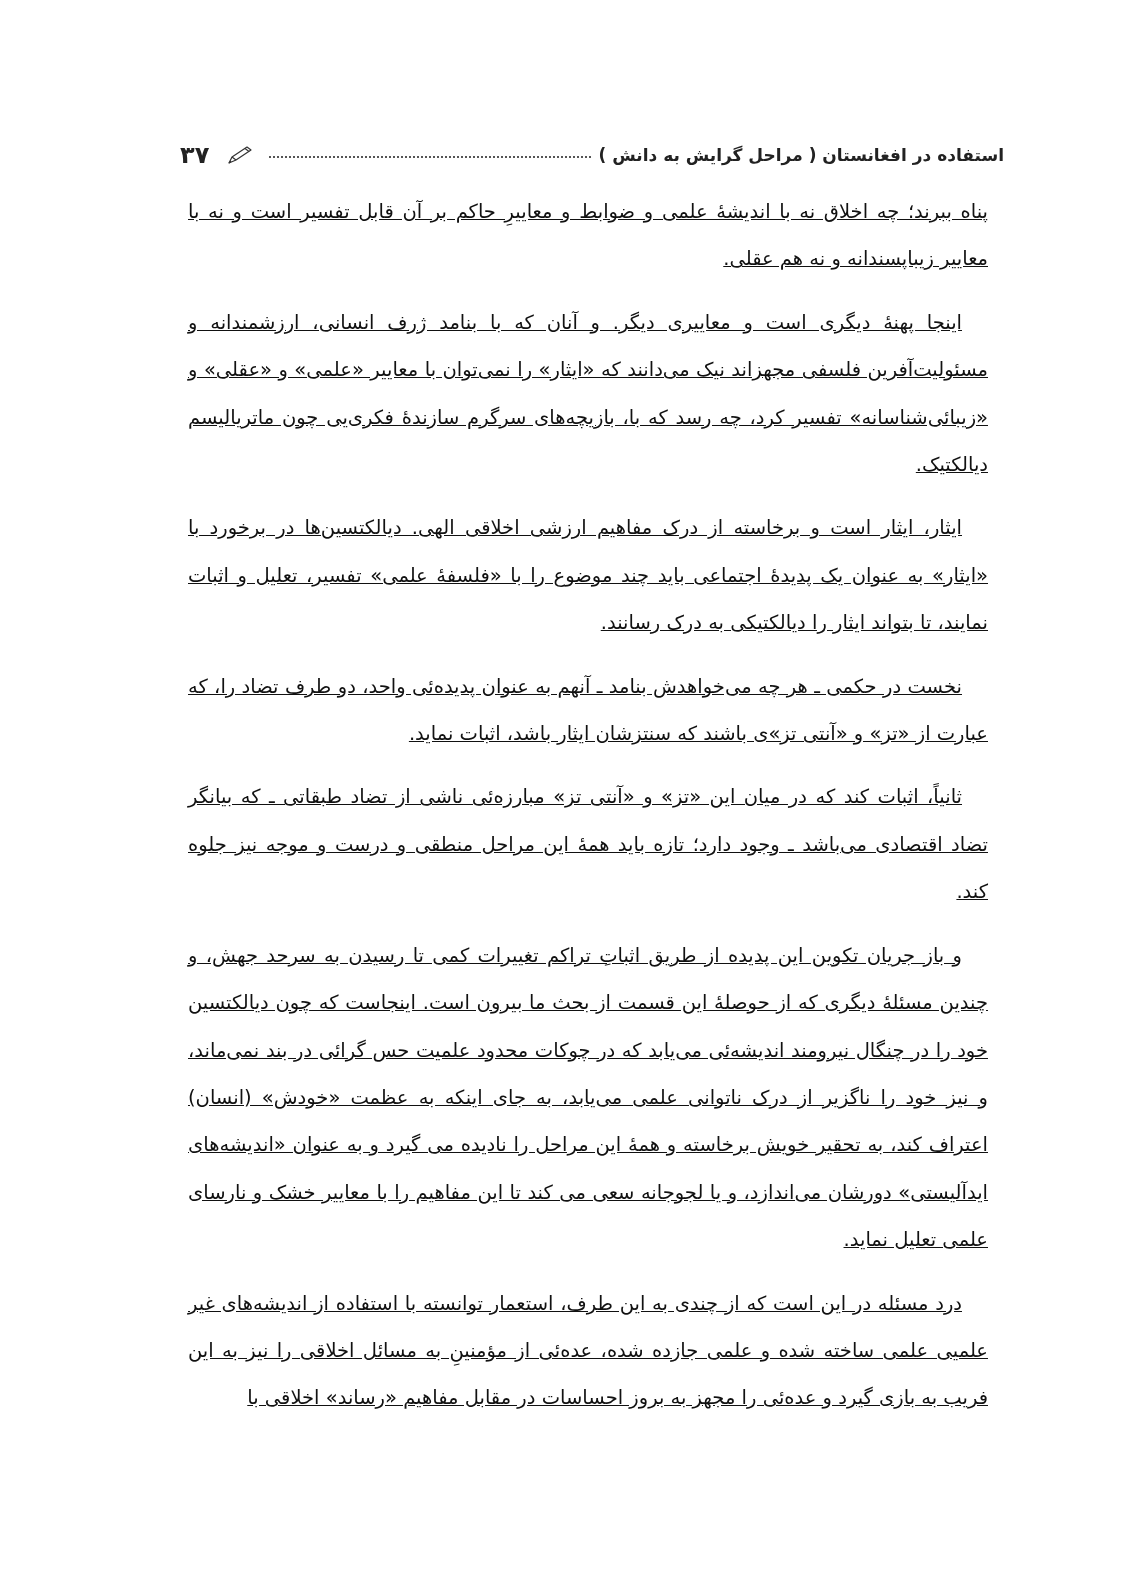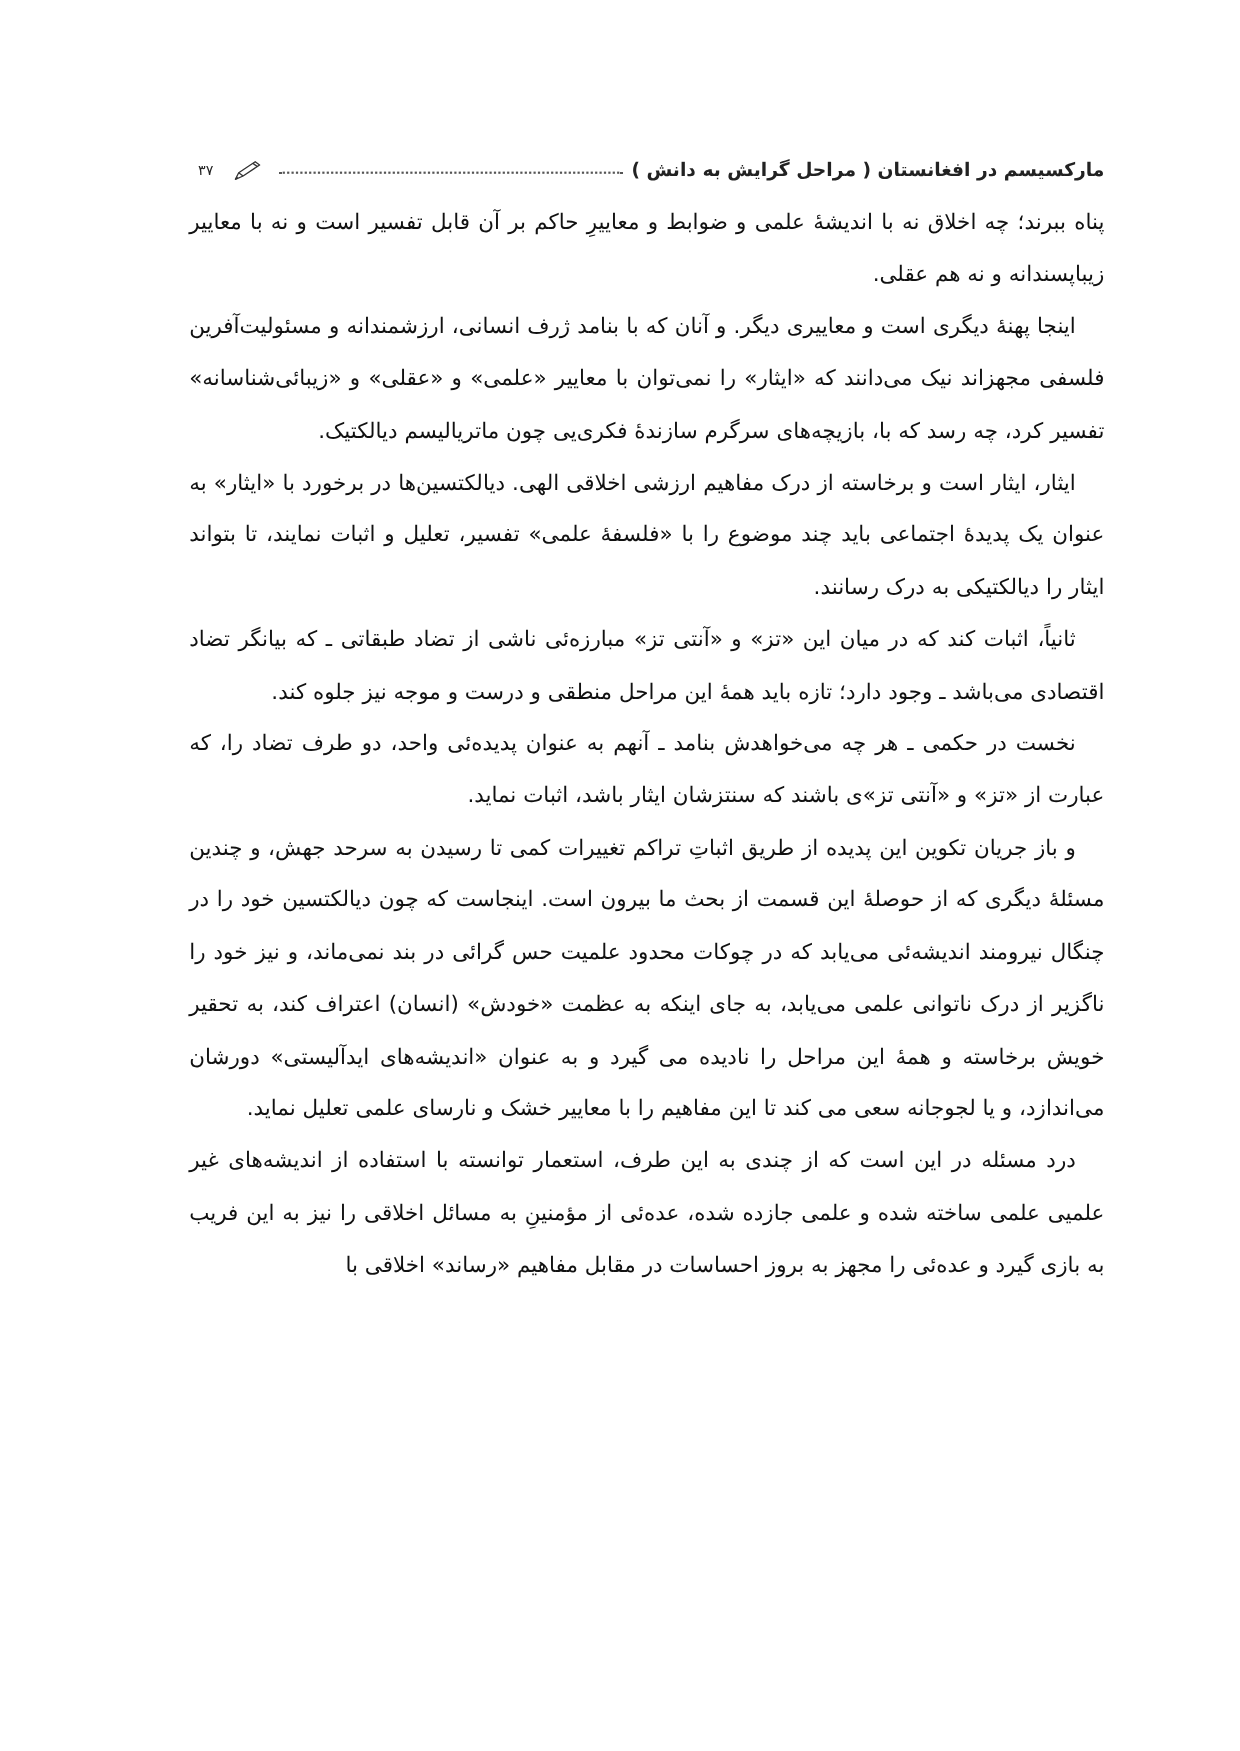--- a/index.html
+++ b/index.html
@@ -47,63 +47,64 @@
       flex: 0 0 auto;
       width: 30px;
       height: 20px;
       margin: 0 10px 0 16px;
       display: inline-flex;
       align-items: center;
       justify-content: center;
     }
     .running-header .page-number {
       flex: 0 0 auto;
-      font-size: 13px;
-      font-weight: normal;
+      font-size: 24px;
+      font-weight: bold;
       padding-left: 8px;
     }
     .body-text {
       margin-top: 6px;
       font-size: 19.5px;
       line-height: 47.4px;
       text-align: justify;
       text-align-last: right;
     }
     .body-text p {
-      margin: 0;
+      margin: 16px;
       text-align: justify;
+      text-decoration: underline;
     }
     .body-text p.indent {
       text-indent: 26px;
     }
   </style>
 </head>
 <body>
 
 <div class="page">
 
   <div class="running-header">
-    <span class="title">مارکسیسم در افغانستان ( مراحل گرایش به دانش )</span>
+    <span class="title">استفاده در افغانستان ( مراحل گرایش به دانش )</span>
     <span class="dots"></span>
     <span class="pencil">
       <svg width="30" height="20" viewBox="0 0 30 20" xmlns="http://www.w3.org/2000/svg">
         <g fill="none" stroke="#333" stroke-width="1.2" stroke-linejoin="round">
           <path d="M4 18 L7 12 L22 2 L26 5 L11 15 Z"></path>
           <path d="M7 12 L11 15"></path>
           <path d="M20 3.5 L24 6.5"></path>
           <path d="M4 18 L6 16"></path>
         </g>
       </svg>
     </span>
     <span class="page-number">۳۷</span>
   </div>
 
   <div class="body-text">
     <p>پناه ببرند؛ چه اخلاق نه با اندیشهٔ علمی و ضوابط و معاییرِ حاکم بر آن قابل تفسیر است و نه با معاییر زیباپسندانه و نه هم عقلی.</p>
     <p class="indent">اینجا پهنهٔ دیگری است و معاییری دیگر. و آنان که با بنامد ژرف انسانی، ارزشمندانه و مسئولیت‌آفرین فلسفی مجهزاند نیک می‌دانند که «ایثار» را نمی‌توان با معاییر «علمی» و «عقلی» و «زیبائی‌شناسانه» تفسیر کرد، چه رسد که با، بازیچه‌های سرگرم سازندهٔ فکری‌یی چون ماتریالیسم دیالکتیک.</p>
     <p class="indent">ایثار، ایثار است و برخاسته از درک مفاهیم ارزشی اخلاقی الهی. دیالکتسین‌ها در برخورد با «ایثار» به عنوان یک پدیدهٔ اجتماعی باید چند موضوع را با «فلسفهٔ علمی» تفسیر، تعلیل و اثبات نمایند، تا بتواند ایثار را دیالکتیکی به درک رسانند.</p>
+    <p class="indent">نخست در حکمی ـ هر چه می‌خواهدش بنامد ـ آنهم به عنوان پدیده‌ئی واحد، دو طرف تضاد را، که عبارت از «تز» و «آنتی تز»ی باشند که سنتزشان ایثار باشد، اثبات نماید.</p>
     <p class="indent">ثانیاً، اثبات کند که در میان این «تز» و «آنتی تز» مبارزه‌ئی ناشی از تضاد طبقاتی ـ که بیانگر تضاد اقتصادی می‌باشد ـ وجود دارد؛ تازه باید همهٔ این مراحل منطقی و درست و موجه نیز جلوه کند.</p>
-    <p class="indent">نخست در حکمی ـ هر چه می‌خواهدش بنامد ـ آنهم به عنوان پدیده‌ئی واحد، دو طرف تضاد را، که عبارت از «تز» و «آنتی تز»ی باشند که سنتزشان ایثار باشد، اثبات نماید.</p>
     <p class="indent">و باز جریان تکوین این پدیده از طریق اثباتِ تراکم تغییرات کمی تا رسیدن به سرحد جهش، و چندین مسئلهٔ دیگری که از حوصلهٔ این قسمت از بحث ما بیرون است. اینجاست که چون دیالکتسین خود را در چنگال نیرومند اندیشه‌ئی می‌یابد که در چوکات محدود علمیت حس گرائی در بند نمی‌ماند، و نیز خود را ناگزیر از درک ناتوانی علمی می‌یابد، به جای اینکه به عظمت «خودش» (انسان) اعتراف کند، به تحقیر خویش برخاسته و همهٔ این مراحل را نادیده می گیرد و به عنوان «اندیشه‌های ایدآلیستی» دورشان می‌اندازد، و یا لجوجانه سعی می کند تا این مفاهیم را با معاییر خشک و نارسای علمی تعلیل نماید.</p>
     <p class="indent">درد مسئله در این است که از چندی به این طرف، استعمار توانسته با استفاده از اندیشه‌های غیر علمیی علمی ساخته شده و علمی جازده شده، عده‌ئی از مؤمنینِ به مسائل اخلاقی را نیز به این فریب به بازی گیرد و عده‌ئی را مجهز به بروز احساسات در مقابل مفاهیم «رساند» اخلاقی با</p>
   </div>
 
 </div>
 
 </body></html>

